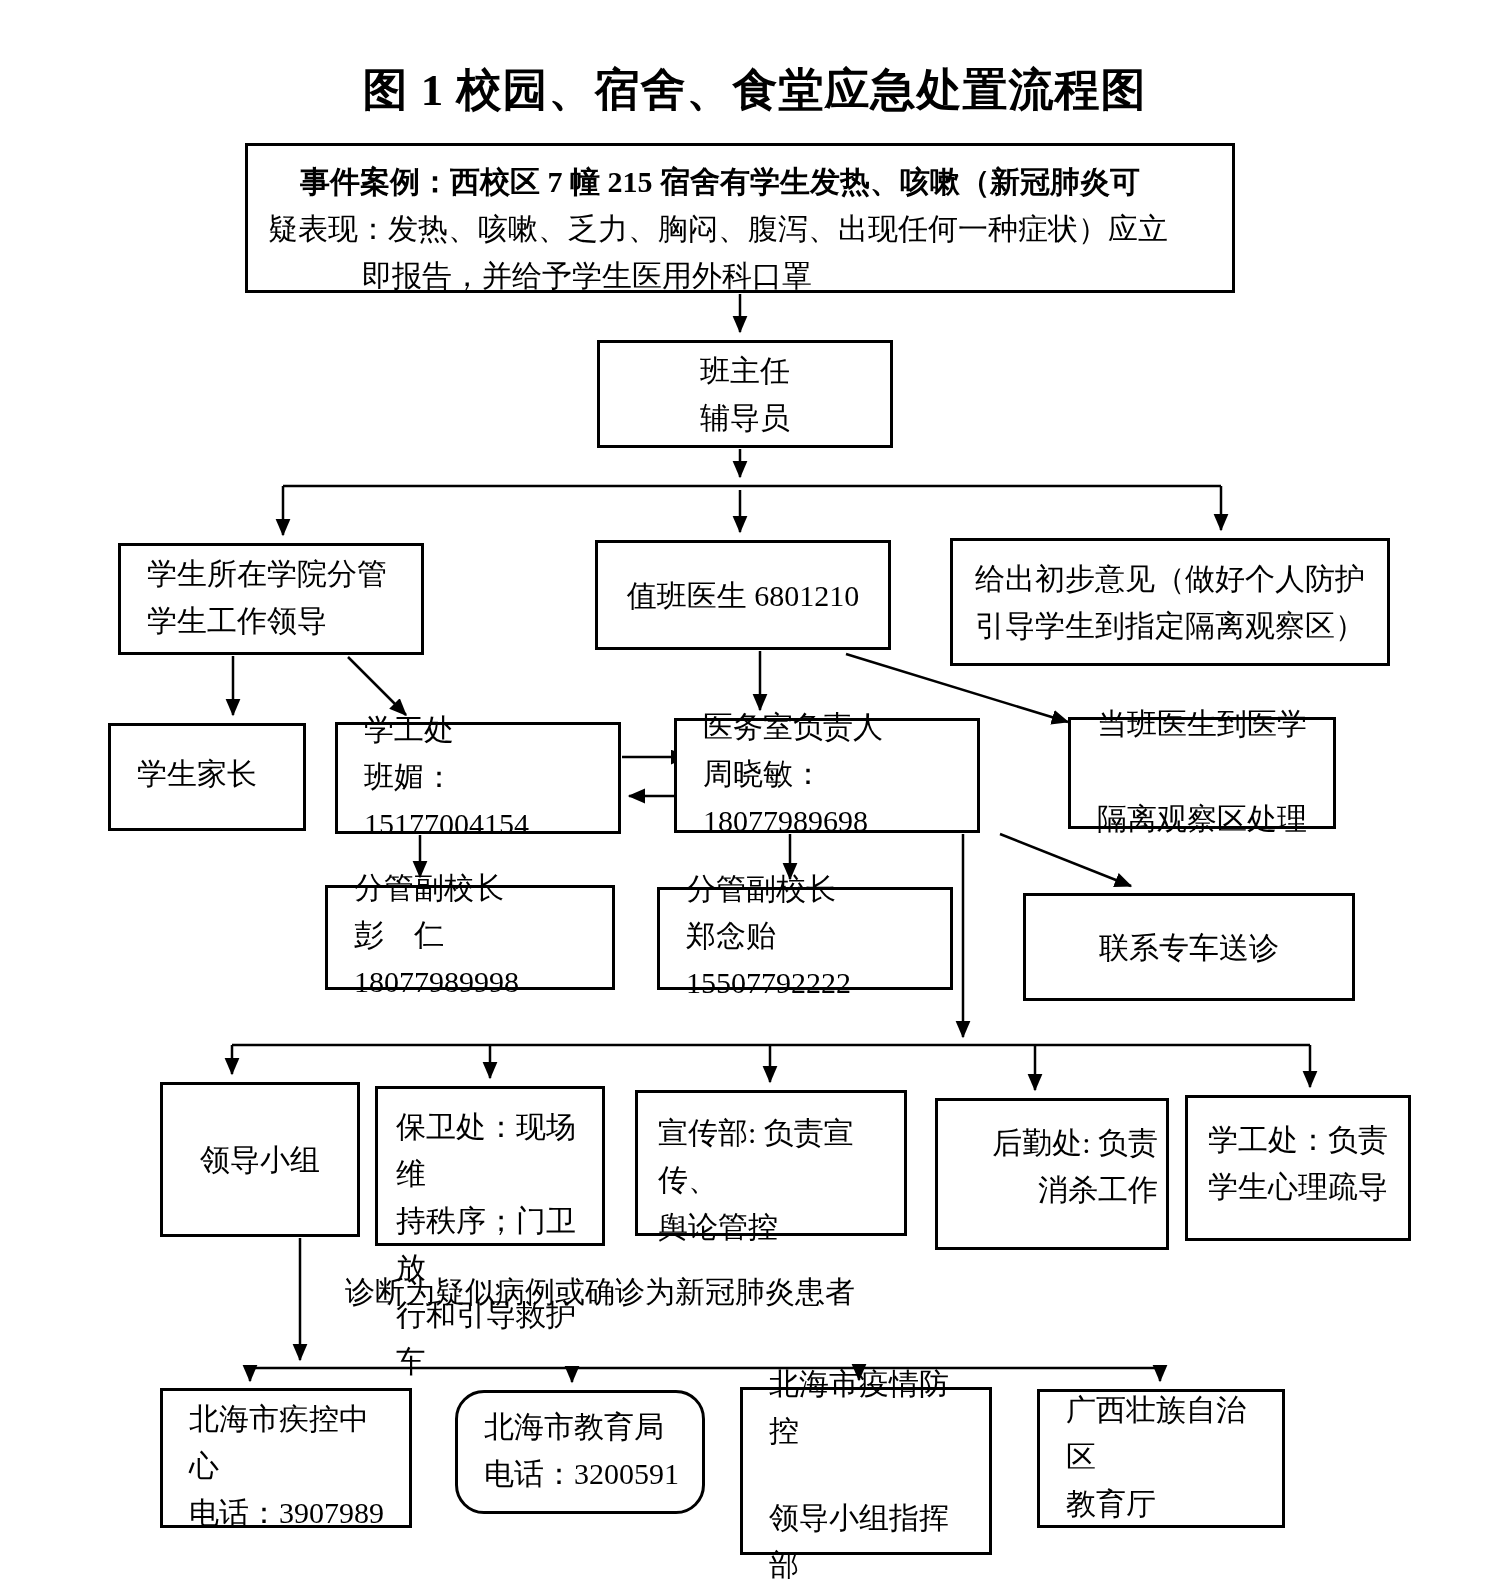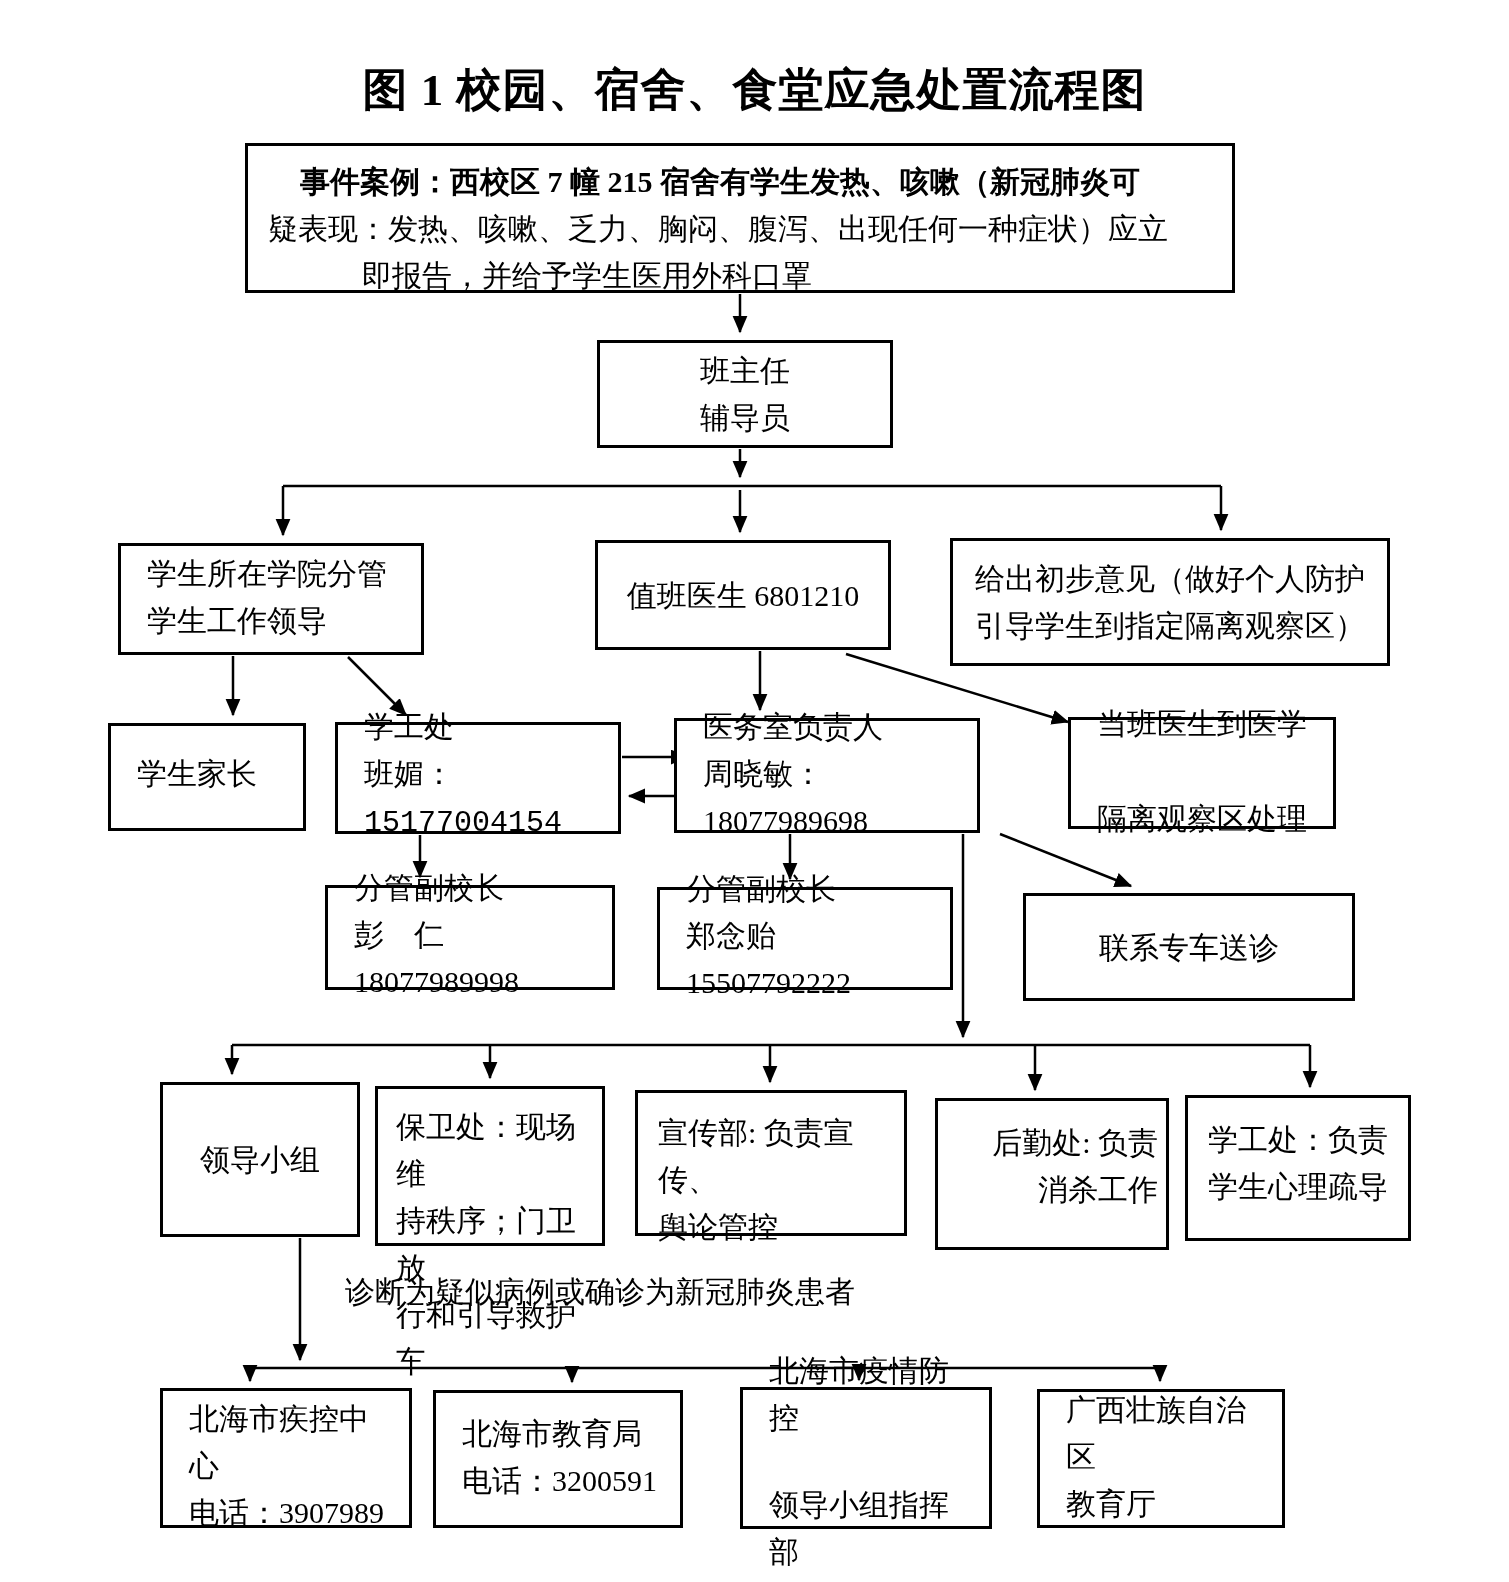--- a/index.html
+++ b/index.html
@@ -86,21 +86,21 @@
 
   <div class="box vc hc" style="left:950px;top:538px;width:440px;height:128px;">
     <div>给出初步意见（做好个人防护</div>
     <div>引导学生到指定隔离观察区）</div>
   </div>
 
   <div class="box vc pad" style="left:108px;top:723px;width:198px;height:108px;padding-top:0;">
     <div>学生家长</div>
   </div>
 
-  <div class="box vc pad" style="left:335px;top:722px;width:286px;height:112px;padding-top:4px;font-family:Liberation Mono, monospace;">
+  <div class="box vc pad" style="left:335px;top:722px;width:286px;height:112px;padding-top:4px;">
     <div>学工处</div>
     <div>班媚：15177004154</div>
   </div>
 
   <div class="box vc pad" style="left:674px;top:718px;width:306px;height:115px;padding-top:4px;">
     <div>医务室负责人</div>
     <div>周晓敏：18077989698</div>
   </div>
 
   <div class="box vc pad" style="left:1068px;top:717px;width:268px;height:112px;padding-top:4px;gap:48px;">
@@ -147,26 +147,26 @@
     <div>学生心理疏导</div>
   </div>
 
   <div id="diagnosis-label">诊断为疑似病例或确诊为新冠肺炎患者</div>
 
   <div class="box vc pad" style="left:160px;top:1388px;width:252px;height:140px;padding-top:4px;justify-content:space-between;">
     <div>北海市疾控中心</div>
     <div>电话：3907989</div>
   </div>
 
-  <div class="box vc pad" style="left:433px;top:1390px;width:250px;height:138px;padding-top:4px;">
+  <div class="box vc pad" style="left:455px;top:1390px;width:250px;height:124px;padding-top:4px;border-radius:29px;">
     <div>北海市教育局</div>
     <div>电话：3200591</div>
   </div>
 
-  <div class="box vc pad" style="left:740px;top:1387px;width:252px;height:142px;gap:40px;">
+  <div class="box vc pad" style="left:740px;top:1387px;width:252px;height:168px;gap:40px;">
     <div>北海市疫情防控</div>
     <div>领导小组指挥部</div>
   </div>
 
   <div class="box vc pad" style="left:1037px;top:1389px;width:248px;height:139px;padding-top:4px;">
     <div>广西壮族自治区</div>
     <div>教育厅</div>
   </div>
 
 </div>

